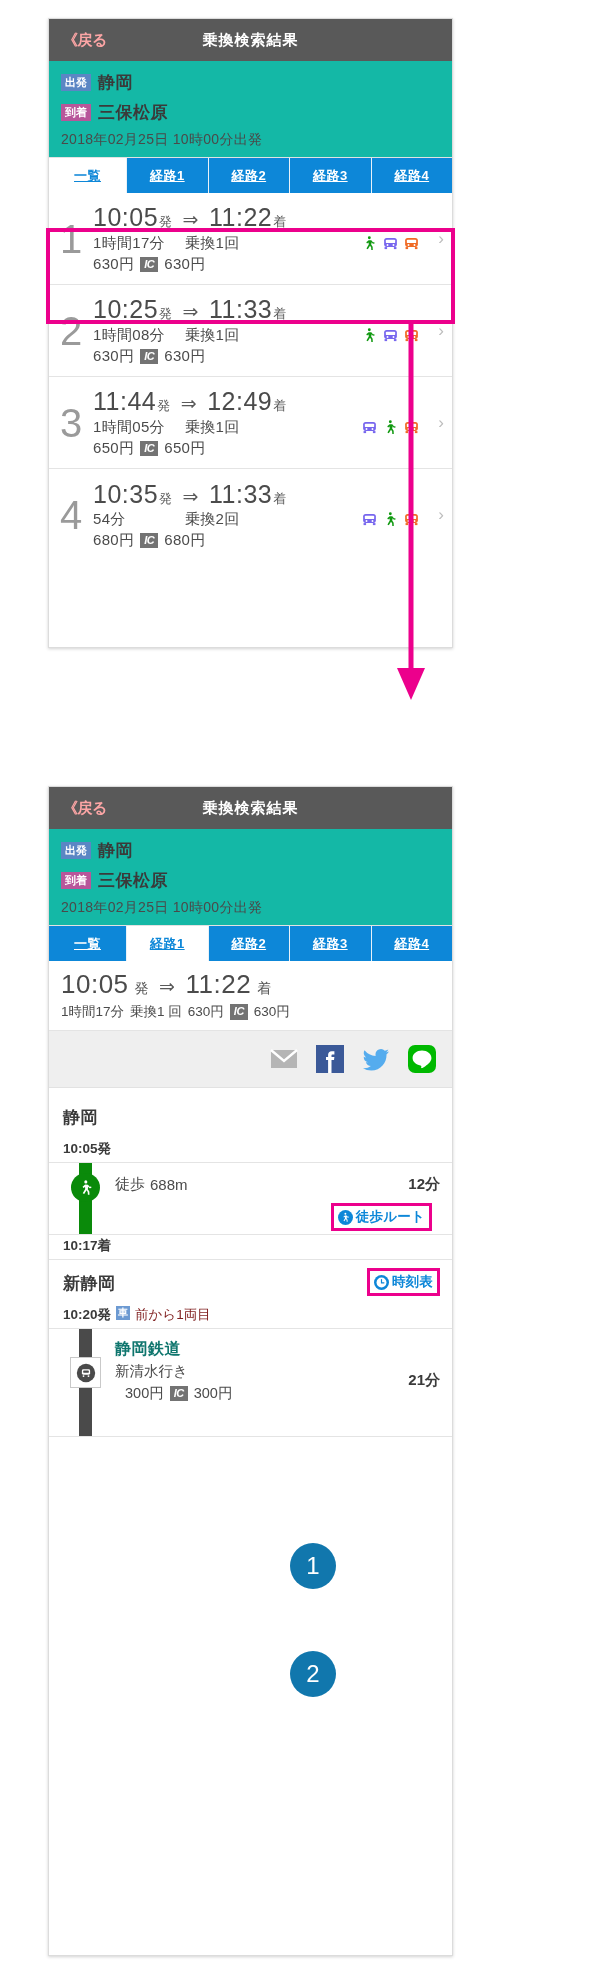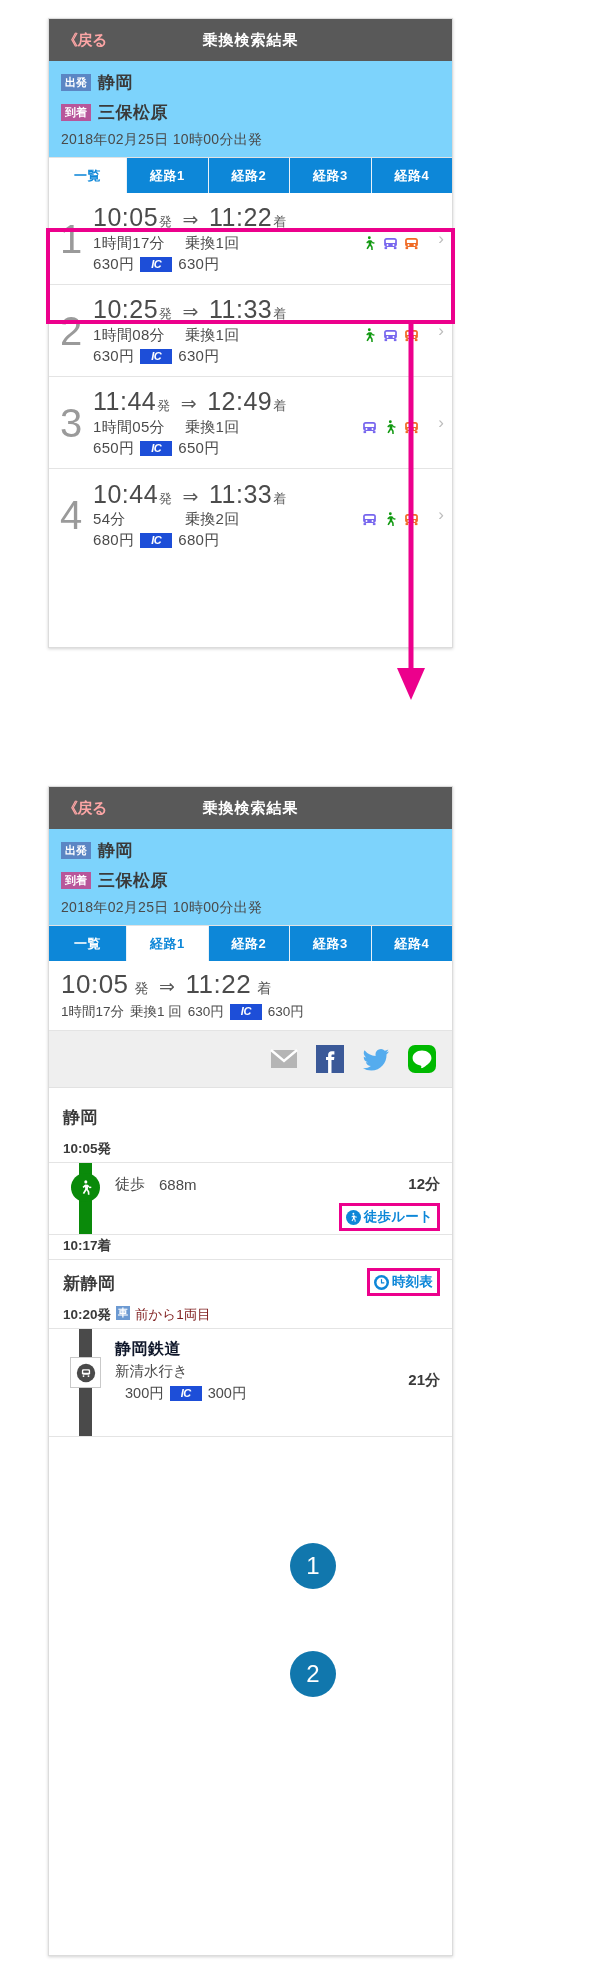--- a/index.html
+++ b/index.html
@@ -33,38 +33,38 @@
     font-size: 15px; font-weight: bold; margin-left: 14px;
     letter-spacing:-.5px; color:#fca5a5; white-space:nowrap;
   }
   .titlebar-title {
     position:absolute; left:0; right:0; text-align:center;
     font-size: 15px; font-weight:bold; letter-spacing:1px;
     pointer-events:none;
   }
 
   
-  .od-block { padding: 10px 12px 8px 12px; background:#7dd3fc; }
+  .od-block { padding: 10px 12px 8px 12px; background:#14b8a6; }
   .od-row { display:flex; align-items:center; margin-bottom: 7px; }
   .od-tag {
     font-size: 11px; font-weight:bold; color:#fff;
     padding: 2px 4px 2px 4px; margin-right: 7px; line-height:1.15;
     letter-spacing:0px; white-space:nowrap;
   }
   .od-tag.dep { background:#5b86c4; }
   .od-tag.arr { background:#b8569a; }
   .od-name { font-size: 17px; color:#3a3a3a; font-weight:bold; letter-spacing:.5px; }
   .od-datetime { font-size: 14px; color:#4a4a4a; letter-spacing:.3px; margin-top:0;}
 
   
   .tabs { display:flex; border-top:1px solid #e2e2e2; background:#fff; }
   .tab {
     flex: 1 1 0; text-align:center; padding: 9px 0 8px 0;
     font-size: 13px; font-weight:bold; letter-spacing:.5px;
-    background:#0d87d8; color:#ffffff; border-right:1px solid #e8f2f9;
+    background:#0d87d8; color:#ffffff; border-right:1px solid #e8f2f9;text-decoration:underline;
   }
   .tab:last-child { border-right:none; }
   .tab.active { background:#ffffff; color:#0d87d8; }
   .tab.first { flex: 0 0 78px; }
 
   
   .route-list { background:#fff; }
   .route-item {
     display:flex; align-items:center;
     border-bottom:1px solid #e4e4e4;
@@ -88,22 +88,22 @@
     font-size: 15px; color:#4b4b4b; letter-spacing:.3px;
   }
   .route-meta .dur { min-width: 92px; }
   .route-meta .tr  { min-width: 78px; }
   .route-icons { display:flex; align-items:center; gap:4px; margin-left:auto; padding-right:6px;}
   .route-fare {
     margin-top:2px; font-size:15px; color:#4b4b4b;
     display:flex; align-items:center; gap:6px; letter-spacing:.3px;
   }
   .ic-badge {
-    display:inline-block; background:#1d4ed8; color:#ffffff;
-    font-size:11px; font-weight:bold; padding:1px 11px; line-height:1.2;
+    display:inline-block; background:#737373; color:#ffffff;
+    font-size:11px; font-weight:bold; padding:1px 4px; line-height:1.2;
     font-style:italic; letter-spacing:-.5px;
   }
   .chevron { flex:0 0 22px; text-align:center; color:#bdbdbd; font-size:17px; }
 
   
   .tico { width:17px; height:17px; display:inline-block; position:relative; }
   .tico svg { display:block; width:17px; height:17px; }
 
   
   .hl-box {
@@ -147,22 +147,22 @@
   .tl-circle {
     position:absolute; left:22px; width:29px; height:29px; border-radius:50%;
     background:#0a8a0a; display:flex; align-items:center; justify-content:center;
   }
   .tl-sq {
     position:absolute; left:21px; width:31px; height:31px;
     background:#fff; border:1px solid #c9c9c9;
     display:flex; align-items:center; justify-content:center;
   }
   .tl-seg-body { padding: 12px 12px 12px 66px; }
-  .tl-line1 { font-size:15px; color:#4b4b4b; display:flex; align-items:center; gap:14px;}
-  .tl-line-bold { font-size:16px; font-weight:bold; color:#0f172a; letter-spacing:.5px;}
+  .tl-line1 { font-size:15px; color:#4b4b4b; display:flex; align-items:center; gap:5px;}
+  .tl-line-bold { font-size:16px; font-weight:bold; color:#0f766e; letter-spacing:.5px;}
   .tl-line2 { font-size:14.5px; color:#4b4b4b; margin-top:2px;}
   .tl-fare { font-size:14.5px; color:#4b4b4b; margin-top:3px; display:flex; align-items:center; gap:6px; padding-left:10px;}
   .tl-right-min {
     position:absolute; right:12px; font-size:15px; font-weight:bold; color:#3a3a3a;
   }
   .car-badge {
     display:inline-block; background:#6c9ad2; color:#fff; font-size:10px;
     padding:1px 2px; line-height:1.2; font-weight:bold;
   }
 
@@ -364,21 +364,21 @@
           <span>650円</span>
         </div>
       </div>
       <div class="chevron">›</div>
     </div>
 
     <div class="route-item">
       <div class="route-num">4</div>
       <div class="route-body">
         <div class="route-times">
-          <span>10:44</span>
+          <span>10:35</span>
           <span class="sm">発</span>
           <span class="arrow">⇒</span>
           <span>11:33</span>
           <span class="sm">着</span>
         </div>
         <div class="route-meta">
           <span class="dur">54分</span>
           <span class="tr">乗換2回</span>
           <span class="route-icons">
             <span class="tico">
@@ -511,21 +511,21 @@
             <path fill="#ffffff" d="M11.5 3.2a1.7 1.7 0 1 1-3.4 0 1.7 1.7 0 0 1 3.4 0zM9 6.2 6.2 8.6l.9 1.5 1.8-1.3.2 2.4-2.7 4.6 1.6 1 2.6-4.2 1.3 1.9.2 3h1.8l-.2-3.6-1.7-2.6.5-2.7 1.5 1.8 2-.4-.3-1.6-1.6.2-2-2.3z"></path>
           </svg>
       </div>
       <div class="tl-seg-body">
         <div class="tl-line1">
           <span>徒歩</span>
           <span>688m</span>
         </div>
       </div>
       <div class="tl-right-min" style="top:12px;">12分</div>
-      <div style="position:absolute; right:12px; top:40px;">
+      <div style="position:absolute; right:20px; top:40px;">
         <span class="chip">
           <span class="dot">
             <svg viewBox="0 0 20 20" width="11" height="11">
                 <path fill="#ffffff" d="M11.5 3.2a1.7 1.7 0 1 1-3.4 0 1.7 1.7 0 0 1 3.4 0zM9 6.2 6.2 8.6l.9 1.5 1.8-1.3.2 2.4-2.7 4.6 1.6 1 2.6-4.2 1.3 1.9.2 3h1.8l-.2-3.6-1.7-2.6.5-2.7 1.5 1.8 2-.4-.3-1.6-1.6.2-2-2.3z"></path>
               </svg>
           </span>
           <span>徒歩ルート</span>
         </span>
       </div>
     </div>

